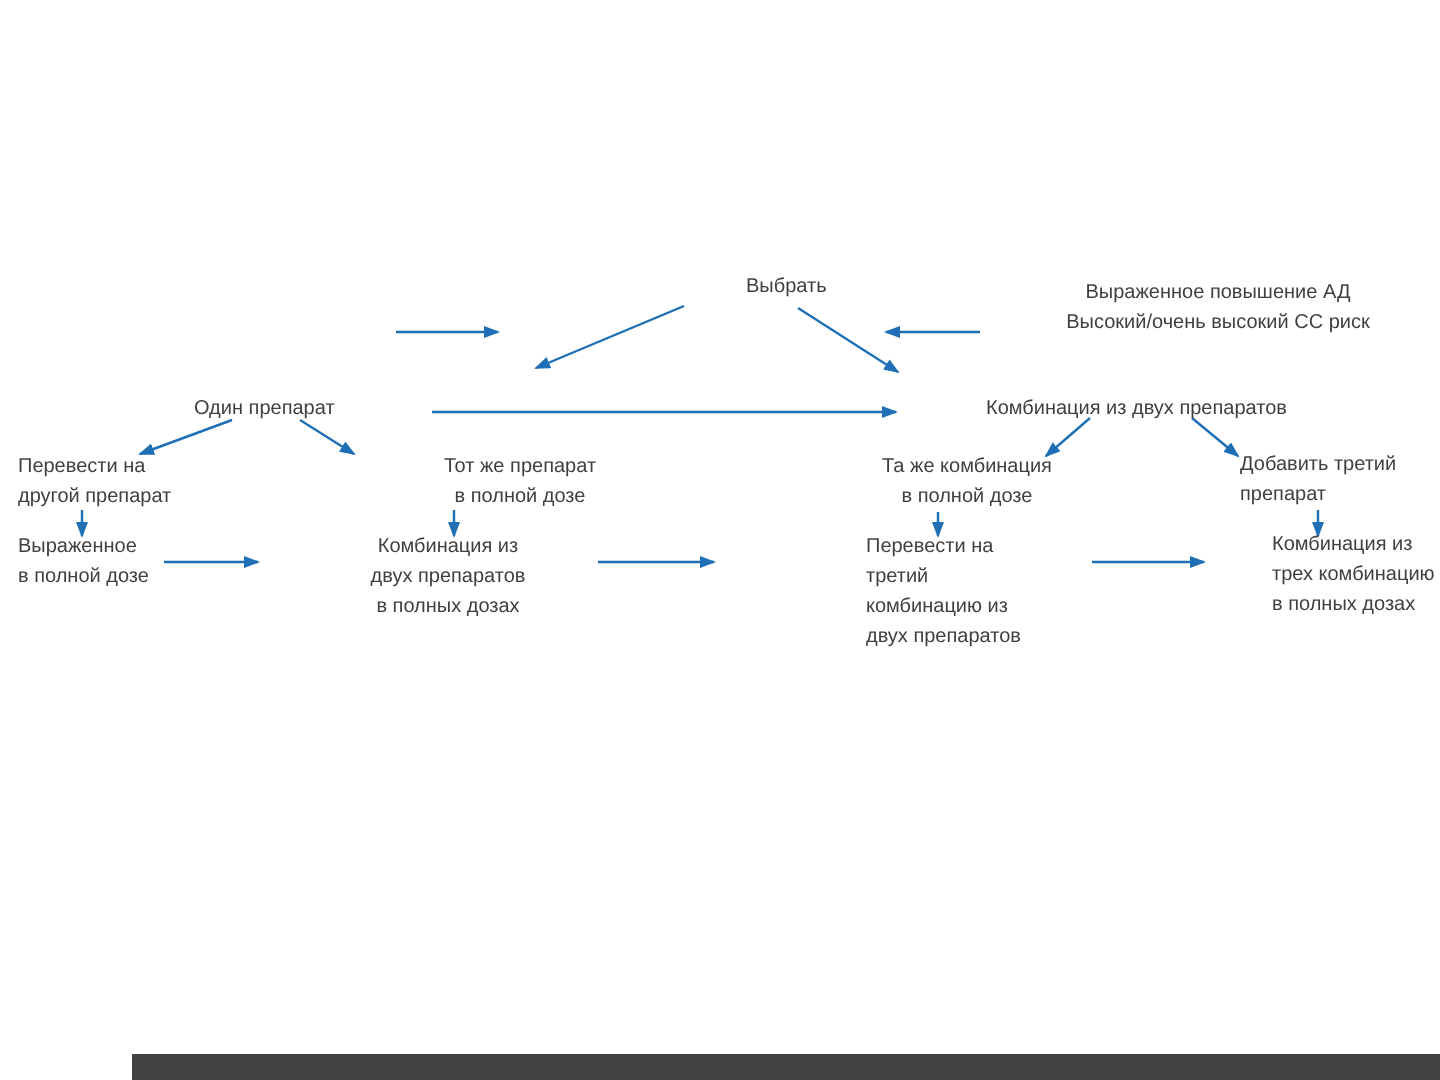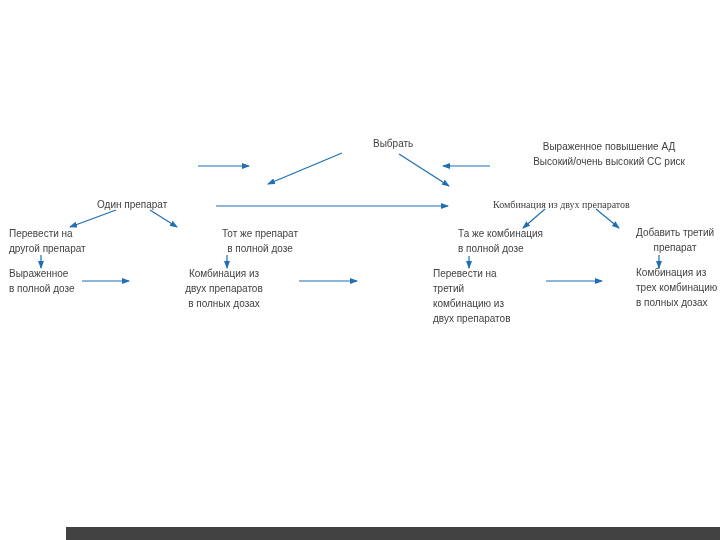--- a/index.html
+++ b/index.html
@@ -54,21 +54,21 @@
 
   <div class="node center" style="left:490px;top:139px;width:154px;margin-left:42px;">
     <div>Выраженное повышение АД</div>
     <div>Высокий/очень высокий СС риск</div>
   </div>
 
   <div class="node" style="left:97px;top:197px;">
     <div>Один препарат</div>
   </div>
 
-  <div class="node" style="left:493px;top:197px;font-family:Liberation Serif, serif;">
+  <div class="node" style="left:493px;top:197px;">
     <div>Комбинация из двух препаратов</div>
   </div>
 
   <div class="node" style="left:9px;top:226px;">
     <div>Перевести на</div>
     <div>другой препарат</div>
   </div>
 
   <div class="node" style="left:9px;top:266px;">
     <div>Выраженное</div>
@@ -79,33 +79,33 @@
     <div>Тот же препарат</div>
     <div>в полной дозе</div>
   </div>
 
   <div class="node center" style="left:183px;top:266px;width:82px;">
     <div>Комбинация из</div>
     <div>двух препаратов</div>
     <div>в полных дозах</div>
   </div>
 
-  <div class="node" style="left:458px;top:226px;">
+  <div class="node" style="left:441px;top:226px;text-align:center;">
     <div>Та же комбинация</div>
     <div>в полной дозе</div>
   </div>
 
   <div class="node" style="left:433px;top:266px;">
     <div>Перевести на</div>
     <div>третий</div>
     <div>комбинацию из</div>
     <div>двух препаратов</div>
   </div>
 
-  <div class="node" style="left:636px;top:225px;text-align:center;">
+  <div class="node" style="left:620px;top:225px;">
     <div>Добавить третий</div>
     <div>препарат</div>
   </div>
 
   <div class="node" style="left:636px;top:265px;">
     <div>Комбинация из</div>
     <div>трех комбинацию</div>
     <div>в полных дозах</div>
   </div>
 

